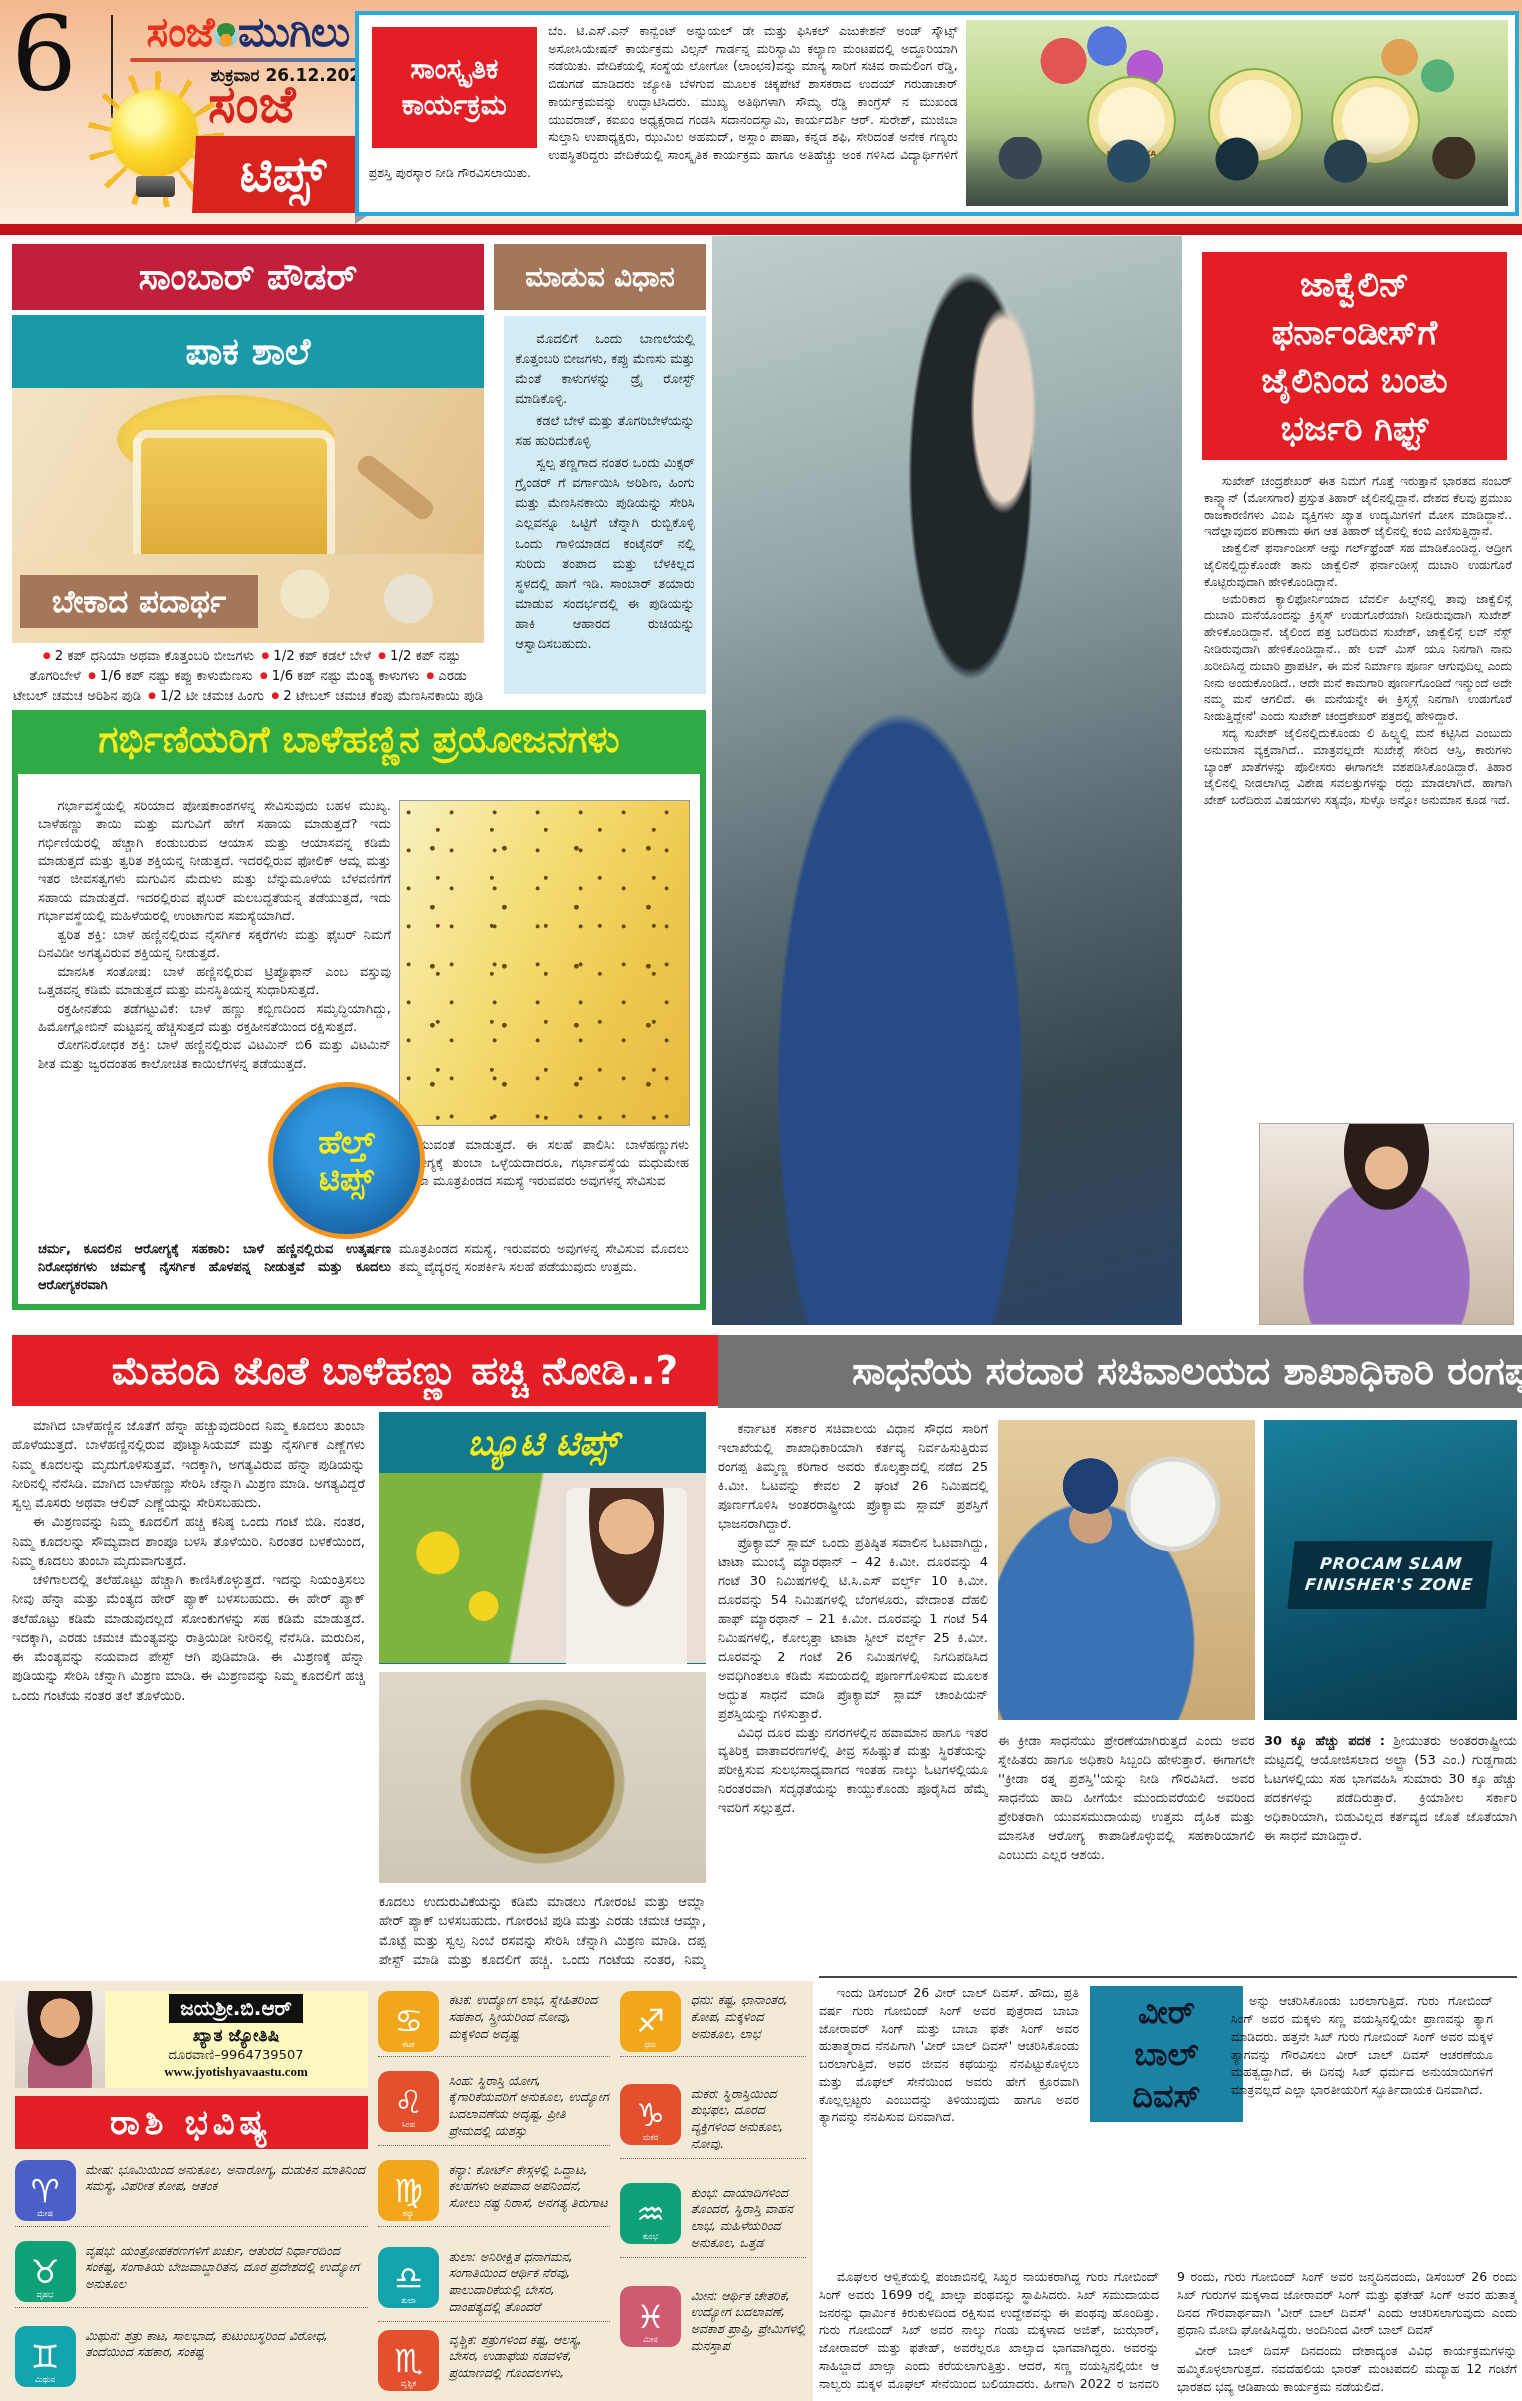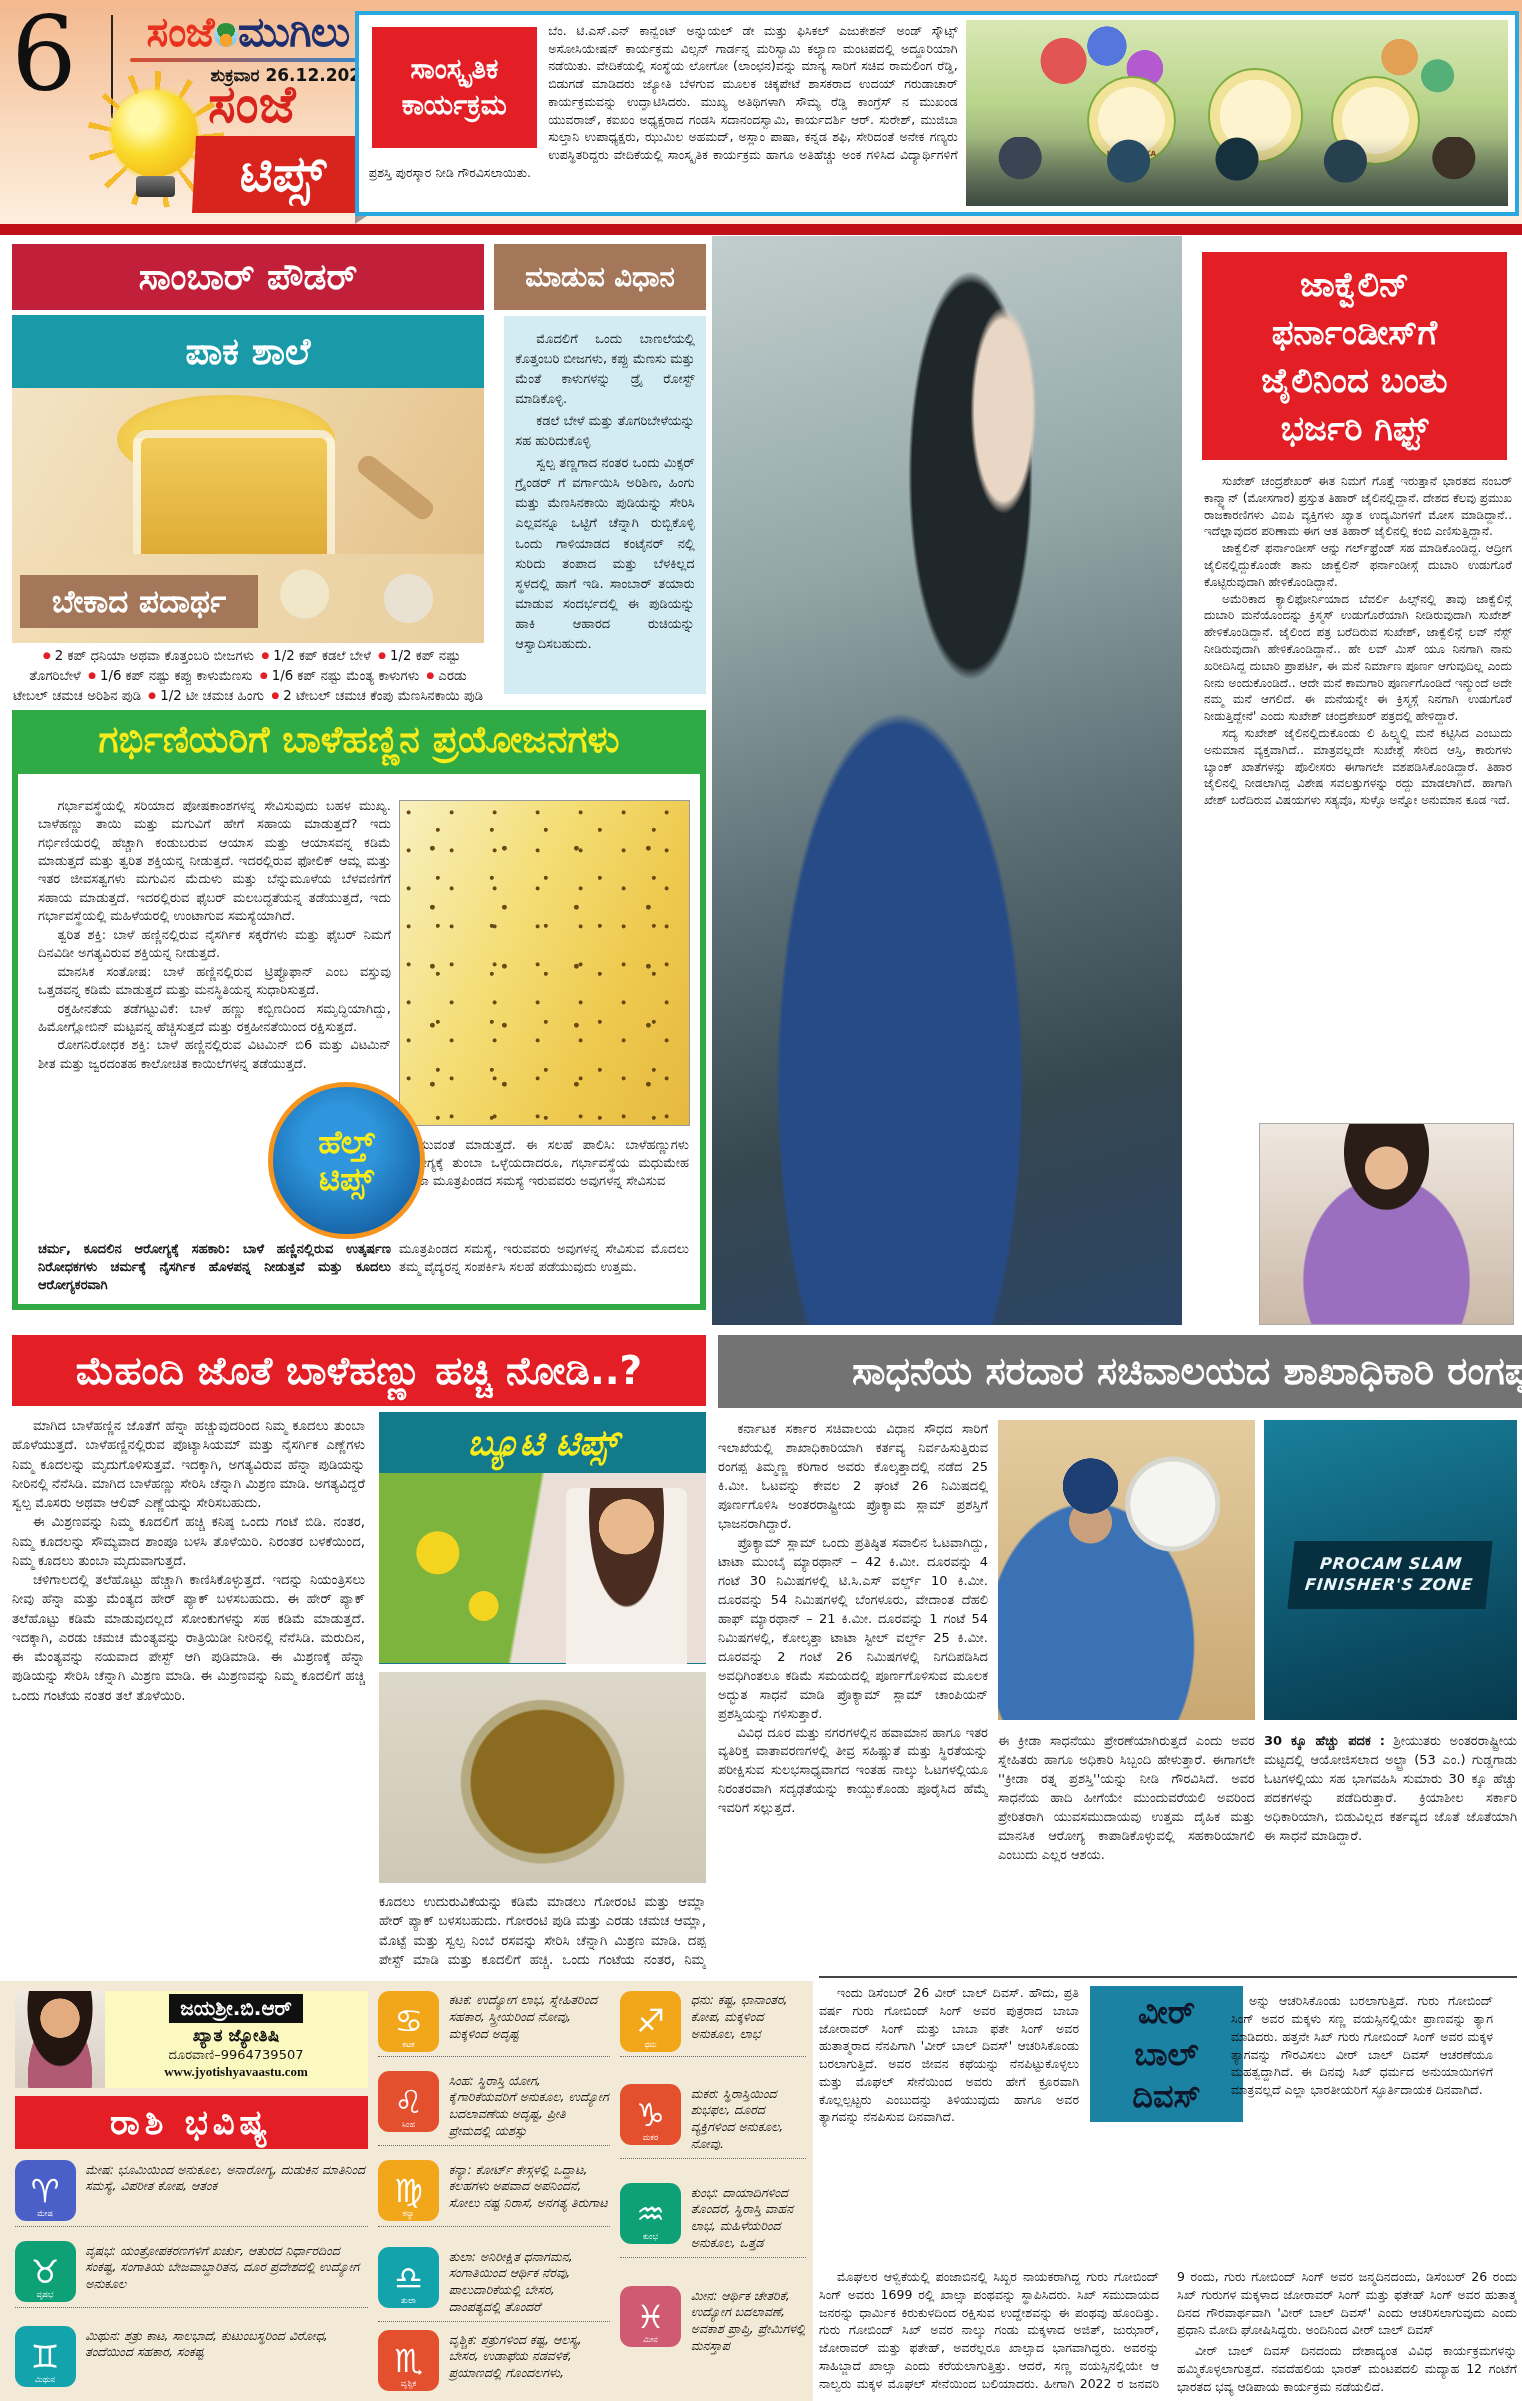--- a/index.html
+++ b/index.html
@@ -99,21 +99,21 @@
           background-size:43px 38px,54px 48px,72px 59px,100% 100%;}
   .health-circle{left:250px;top:308px;width:147px;height:147px;border-radius:50%;border:5.6px solid #f7941d;
           background:radial-gradient(circle at 45% 38%,#2f96dd 0 30%,#0b4c8c 100%);
           display:flex;flex-direction:column;align-items:center;justify-content:center;
           color:#f8ec1b;font-weight:bold;font-size:32px;line-height:1.15;z-index:3;}
   .bn-col2{left:381px;top:362px;width:290px;height:94px;font-size:13px;line-height:1.4;}
   .bn-bot-l{left:20px;top:466px;width:353px;height:58px;font-size:13px;line-height:1.4;font-weight:bold;}
   .bn-bot-r{left:381px;top:466px;width:290px;height:58px;font-size:13px;line-height:1.4;}
 
   
-  .meh-banner{left:12px;top:1335px;width:694px;height:71px;background:#e31e24;font-size:39px;}
+  .meh-banner{left:12px;top:1335px;width:694px;height:71px;background:#e31e24;font-size:39px;padding-left:36px;}
   .meh-col1{left:12px;top:1416px;width:353px;height:550px;font-size:13.3px;line-height:1.45;}
   .meh-col1 p{margin:0;text-indent:21px;}
   .beauty-box{left:379px;top:1412px;width:327px;height:252px;background:#137a8c;overflow:hidden;}
   .beauty-title{height:61px;display:flex;align-items:center;justify-content:center;color:#f8ec1b;
                 font-size:36px;font-weight:bold;font-style:italic;}
   .beauty-img{position:relative;height:190px;
           background:radial-gradient(circle at 18% 42%,#f3d520 0 21px,transparent 22px),
                      radial-gradient(circle at 32% 70%,#f3d520 0 14.5px,transparent 15.3px),
                      linear-gradient(100deg,#7cb43e 0 45%,#e9dfd6 46% 100%);}
   .beauty-girl{position:absolute;right:19.4px;top:14.5px;width:121px;height:176px;

